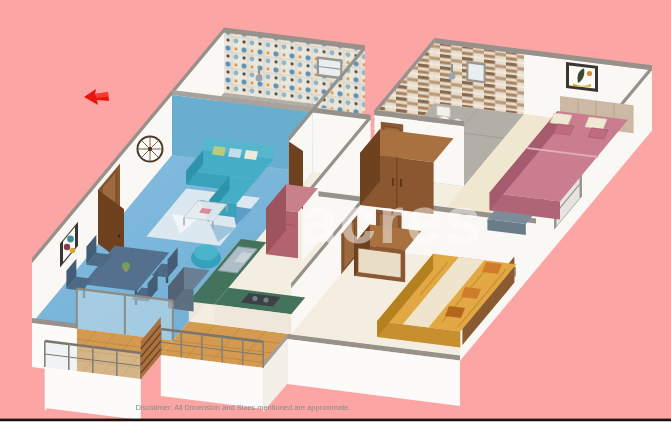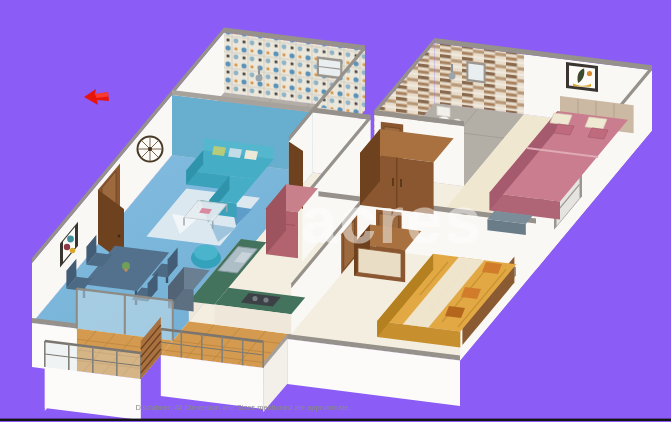--- a/index.html
+++ b/index.html
@@ -1,16 +1,16 @@
 <!DOCTYPE html>
 <html><head>
 <meta charset="utf-8">
 <style>
   html,body{margin:0;padding:0;background:#fff;}
-  #stage{position:relative;width:671px;height:422px;background:#8b5cf6;overflow:hidden;
+  #stage{position:relative;width:671px;height:422px;background:#fca5a5;overflow:hidden;
          font-family:"Liberation Sans",sans-serif;}
   svg{display:block;}
   text{font-family:"Liberation Sans",sans-serif;}
   .wm{font-weight:bold;letter-spacing:2px;opacity:.48;}
   .disc{fill:#8a8a8a;font-size:7.5px;}
 </style>
 </head>
 <body>
 
 <div id="stage">

